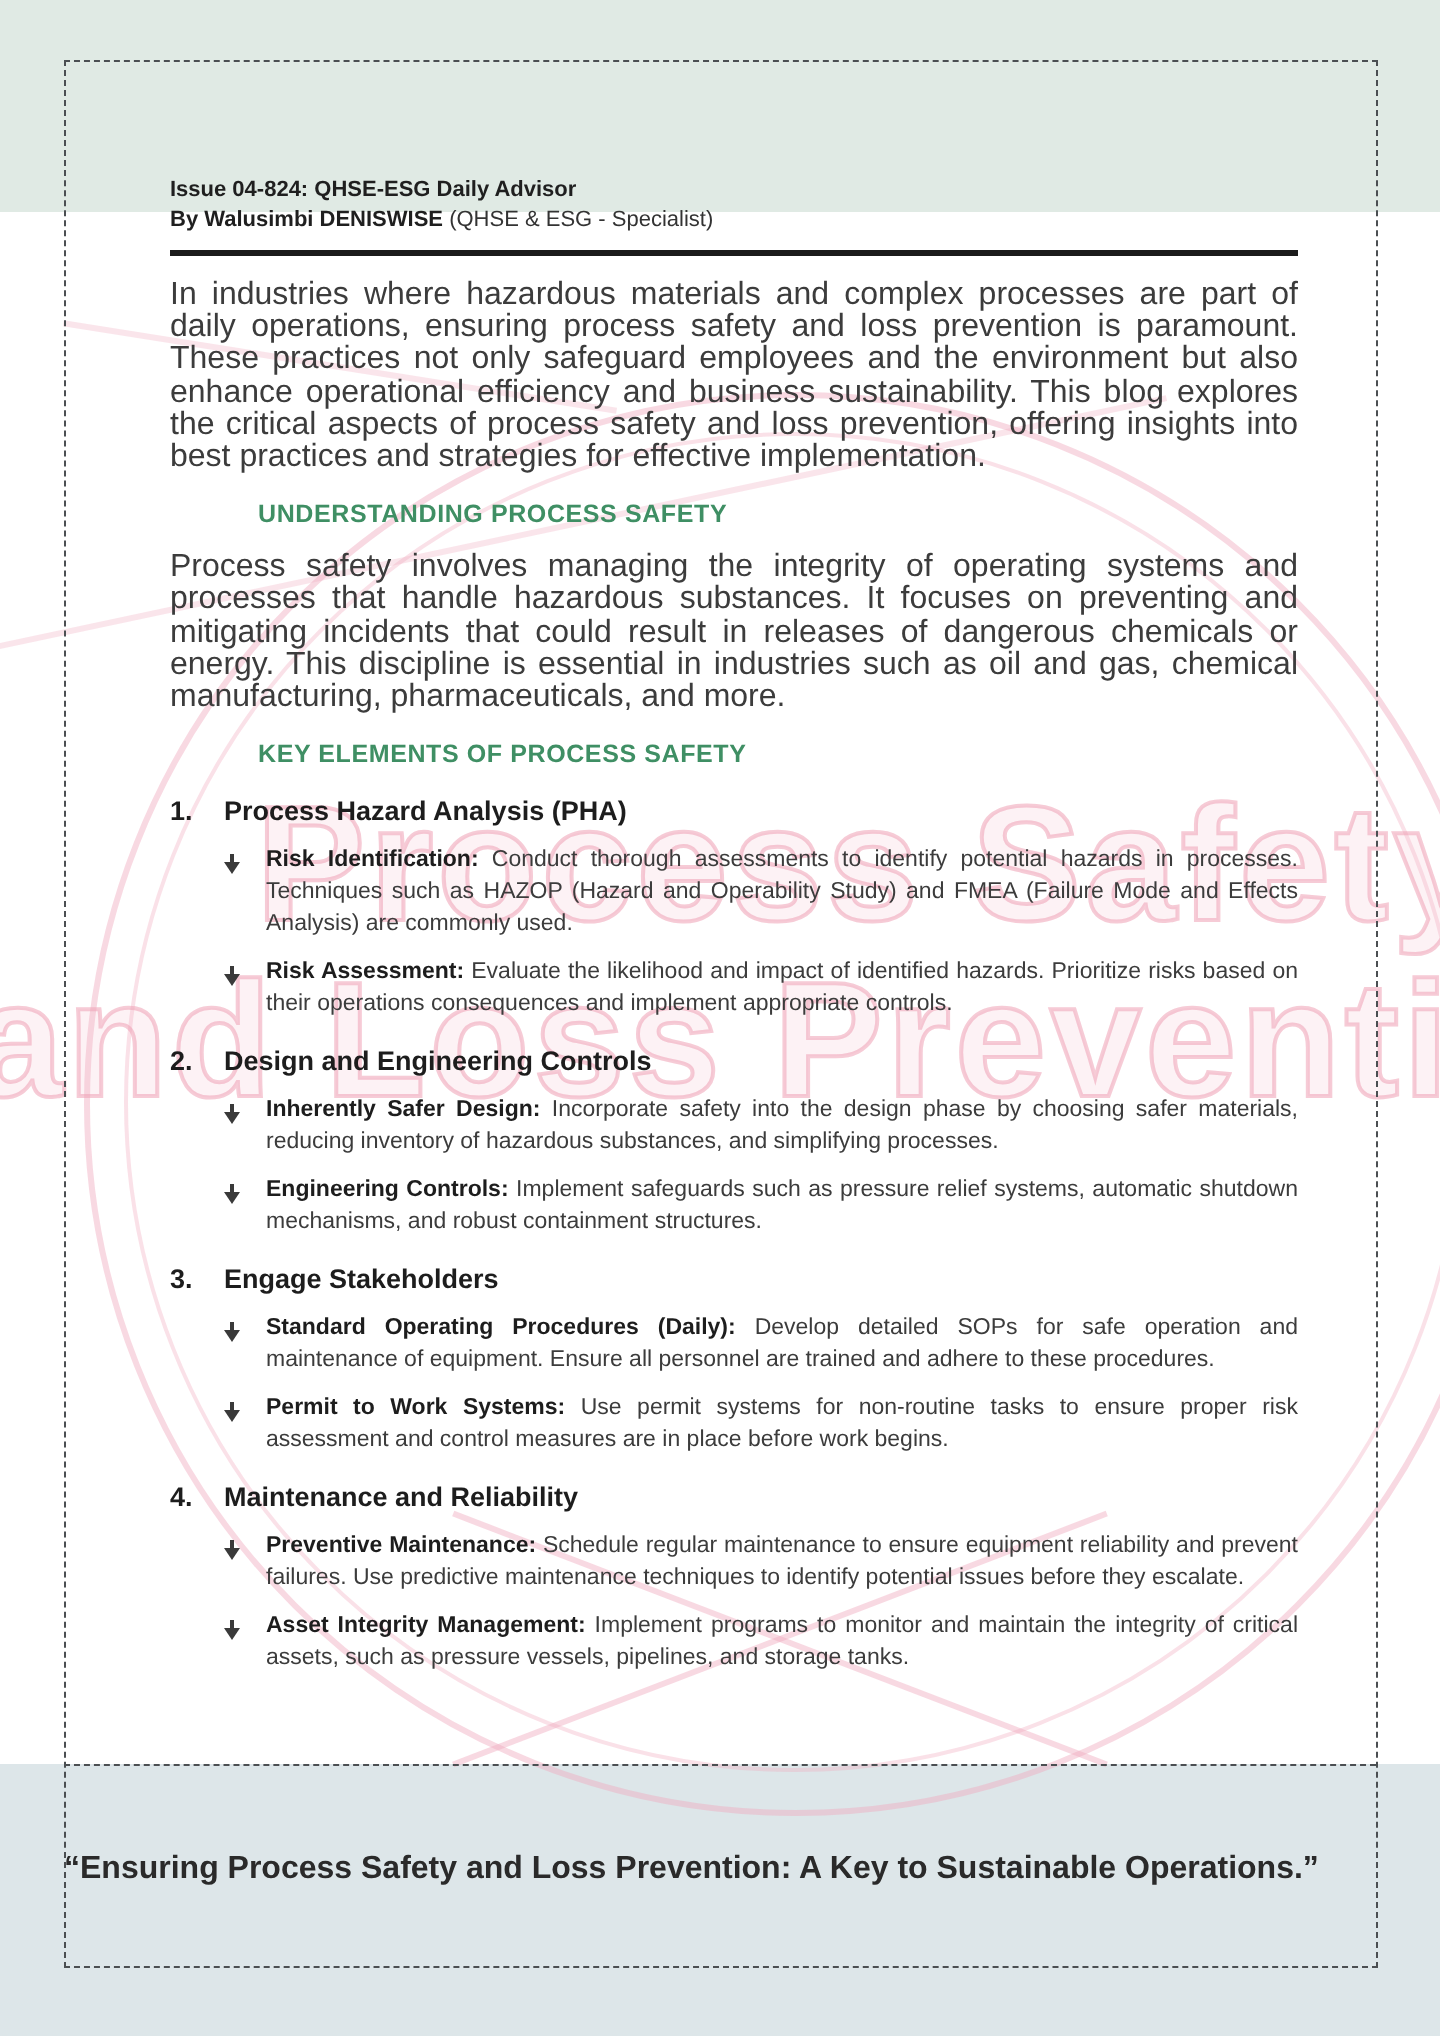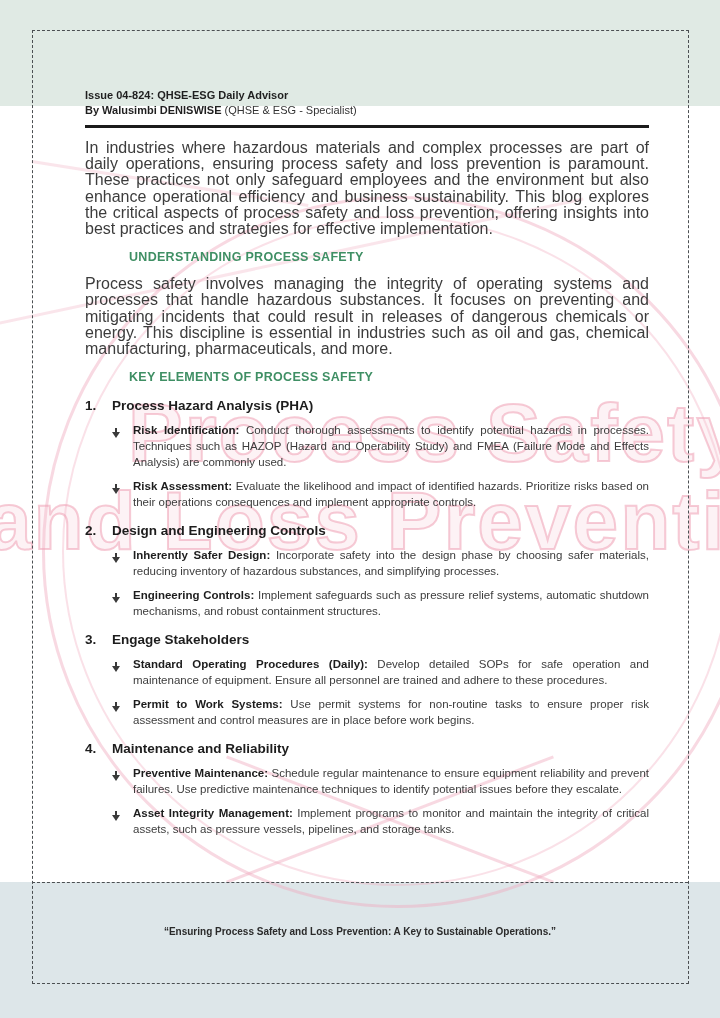--- a/index.html
+++ b/index.html
@@ -45,22 +45,22 @@
   .para{margin-top:12px;font-size:16px;line-height:16.2px;text-align:justify;color:#3c3c3c;}
   .para.tight{margin-top:11px;}
   .h-green{margin-top:13px;font-size:12.5px;line-height:15px;font-weight:700;color:#3f8f64;letter-spacing:.3px;margin-left:44px;}
   .item-head{display:flex;margin-top:12px;font-size:13.5px;line-height:17px;font-weight:700;color:#1d1d1d;}
   .item-head .num{width:27px;flex:none;}
   .bullet{display:flex;margin-top:8px;padding-left:27px;}
   .b-ic{width:21px;flex:none;padding-top:2px;}
   .b-text{flex:1;font-size:11.5px;line-height:16px;text-align:justify;color:#3c3c3c;}
   .b-label{font-weight:700;color:#1d1d1d;}
   .footer-quote{
-    position:absolute;left:32px;top:926px;width:656px;text-align:center;
-    font-size:10px;font-weight:700;color:#2a2a2a;
+    position:absolute;left:32px;top:926px;width:656px;text-align:left;
+    font-size:16px;font-weight:700;color:#2a2a2a;
   }
 </style>
 </head>
 <body>
 
 <div class="page">
 
   <div class="band-top"></div>
   <div class="band-bottom"></div>
 

